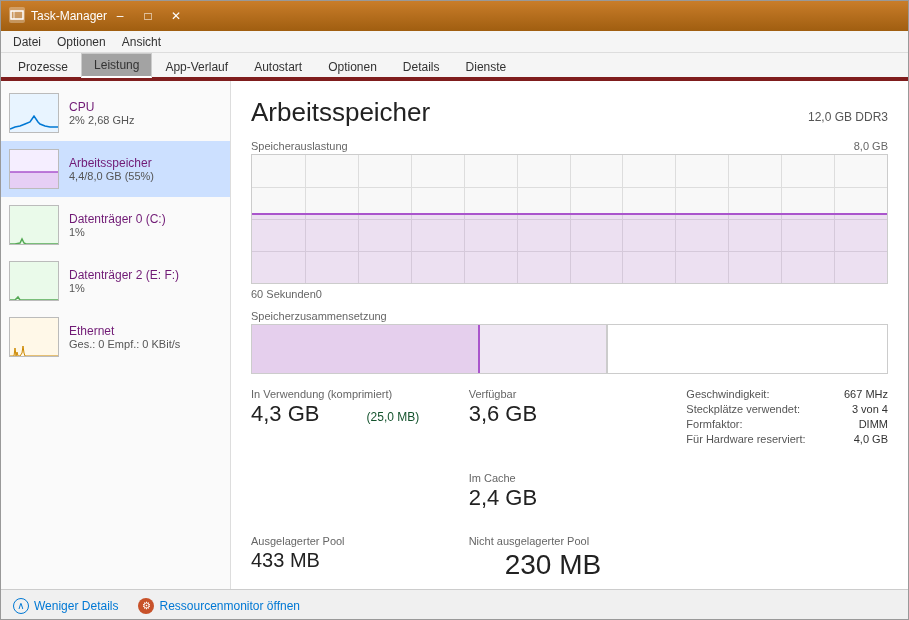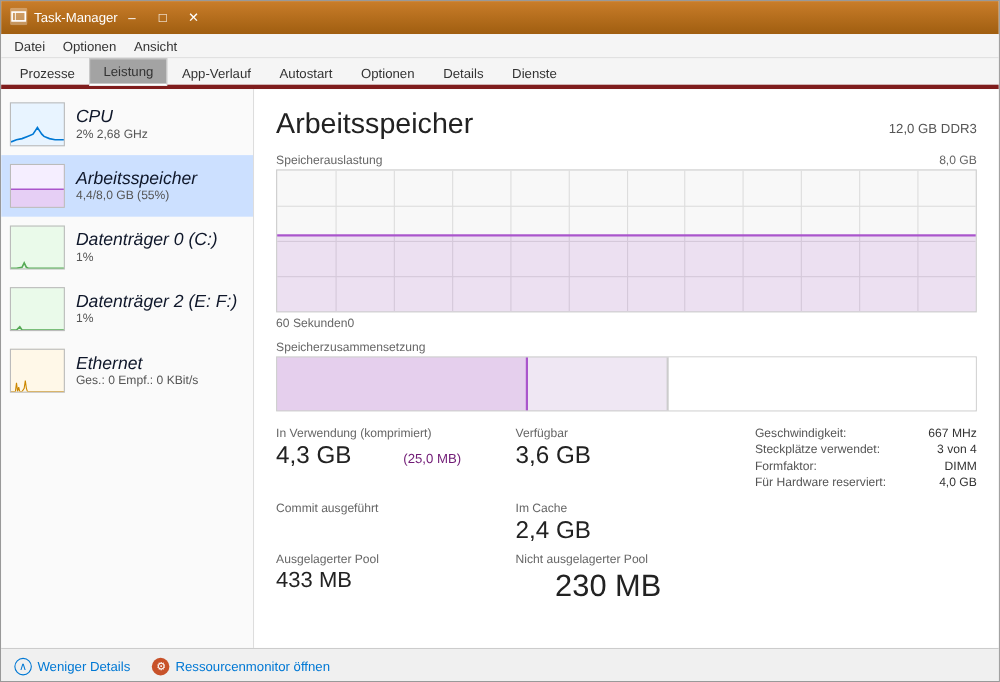--- a/index.html
+++ b/index.html
@@ -108,24 +108,23 @@
       height: 40px;
       border: 1px solid #bbb;
       margin-right: 10px;
       flex-shrink: 0;
       position: relative;
       overflow: hidden;
       background: white;
     }
     .sidebar-info { flex: 1; }
     .sidebar-label {
-      font-size: 16px;
-      color: #0f172a;
+      font-size: 12px;
+      color: #701a75;
       font-weight: 400;
-      font-style: italic;
     }
     .sidebar-value {
       font-size: 11px;
       color: #555;
     }
 
     
     .thumb-cpu { background: #e8f4ff; }
     
     .thumb-disk { background: #eafaea; }
@@ -204,21 +203,21 @@
     }
     .comp-segment-free {
       background: white;
       flex: 5.3;
     }
 
     
     .stats-grid {
       display: grid;
       grid-template-columns: 1fr 1fr 1fr;
-      gap: 8px 16px;
+      gap: 24px 16px;
     }
     .stat-block { }
     .stat-label {
       font-size: 11px;
       color: #666;
       margin-bottom: 1px;
     }
     .stat-value {
       font-size: 22px;
       font-weight: 300;
@@ -420,21 +419,21 @@
     </div>
 
     <div style="display:flex;gap:20px;">
       <div style="flex:1;">
         <div class="stats-grid">
 
           <div class="stat-block">
             <div class="stat-label">In Verwendung (komprimiert)</div>
             <div class="stat-value">
               <span>4,3 GB</span>
-              <span style="font-size:12px;color:#701a75;padding-left:41px;">(25,0 MB)</span>
+              <span style="font-size:12px;color:#14532d;padding-left:41px;">(25,0 MB)</span>
             </div>
           </div>
 
           <div class="stat-block">
             <div class="stat-label">Verfügbar</div>
             <div class="stat-value">3,6 GB</div>
           </div>
 
           <div style="grid-column:3;">
             <div class="stats-right">
@@ -451,21 +450,20 @@
                 <span class="stats-right-val">DIMM</span>
               </div>
               <div class="stats-right-row">
                 <span class="stats-right-key">Für Hardware reserviert:</span>
                 <span class="stats-right-val">4,0 GB</span>
               </div>
             </div>
           </div>
 
           <div class="stat-block">
-            <div class="stat-label">Commit ausgeführt</div>
           </div>
 
           <div class="stat-block">
             <div class="stat-label">Im Cache</div>
             <div class="stat-value">2,4 GB</div>
           </div>
 
           <div style="grid-column:1;" class="stat-block">
             <div class="stat-label">Ausgelagerter Pool</div>
             <div class="stat-value" style="font-size:20px;">433 MB</div>

